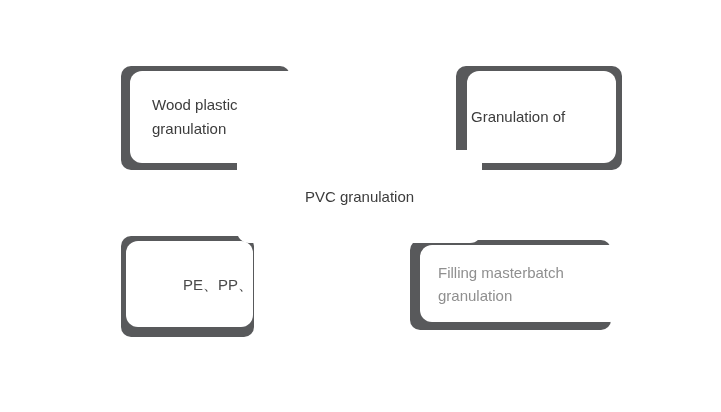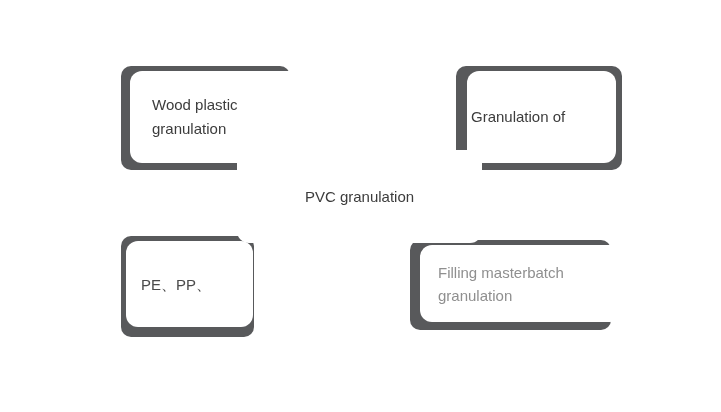--- a/index.html
+++ b/index.html
@@ -35,21 +35,21 @@
   
   #block-wood    { left: 121px; top:  66px; width: 169px; height: 104px; }
   #block-cable   { left: 456px; top:  66px; width: 166px; height: 104px; }
   #block-pe      { left: 121px; top: 236px; width: 133px; height: 101px; }
   #block-filling { left: 410px; top: 240px; width: 201px; height:  90px; }
 
   
   #card-wood    { left: 130px; top:  71px; width: 149px; height: 92px; padding-left: 22px; line-height: 24px; }
   #card-cable   { left: 467px; top:  71px; width: 145px; height: 92px; padding-left: 4px; line-height: 24px; }
   #card-pvc     { left: 237px; top: 150px; width: 245px; height: 93px; text-align: center; line-height: 28px; gap: 36px; }
-  #card-pe      { left: 126px; top: 241px; width: 112px; height: 86px; padding-left: 15px; line-height: 21px; color: #4a4a4a; }
+  #card-pe      { left: 126px; top: 241px; width: 112px; height: 86px; padding-left: 15px; line-height: 21px; color: #4a4a4a; text-align: right; }
   #card-filling { left: 420px; top: 245px; width: 184px; height: 77px; padding-left: 18px; line-height: 23px; color: #8f8f8f; }
 </style>
 </head>
 <body>
 
 <div class="stage">
 
   <div class="block" id="block-wood"></div>
   <div class="block" id="block-cable"></div>
   <div class="block" id="block-pe"></div>

